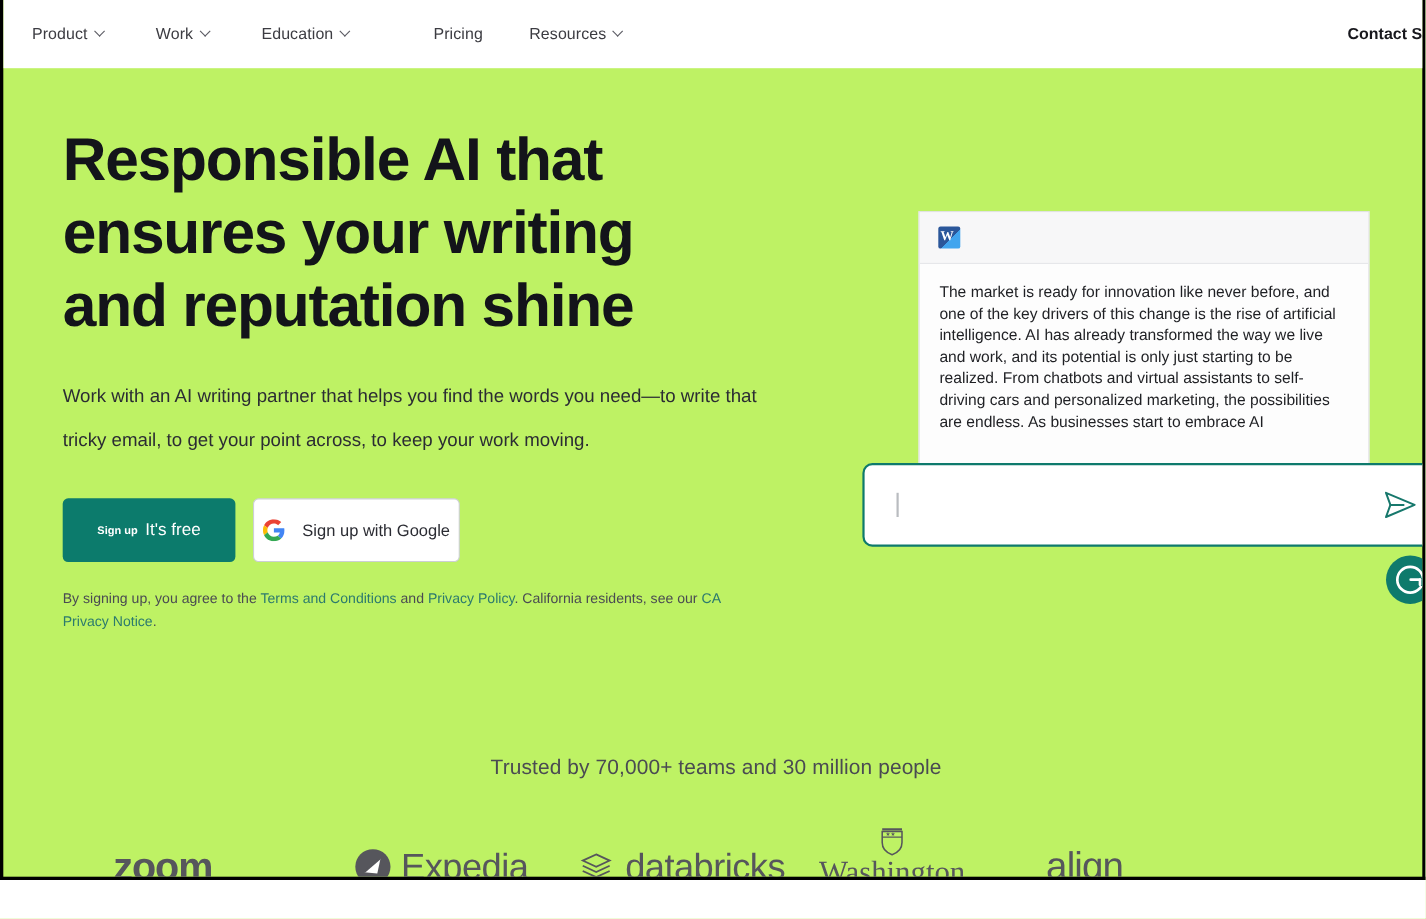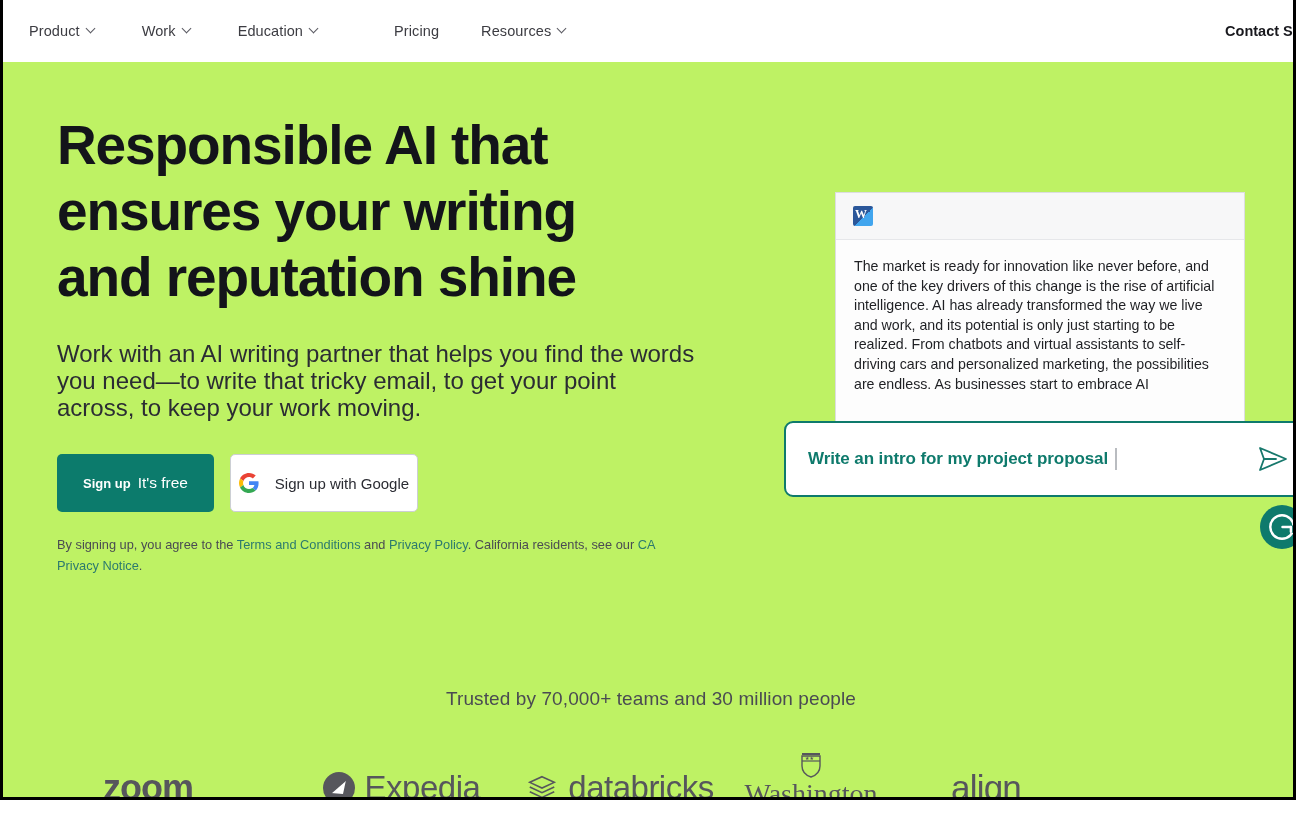--- a/index.html
+++ b/index.html
@@ -86,22 +86,22 @@
   #headline {
     font-size: 55px;
     line-height: 66px;
     font-weight: bold;
     letter-spacing: -1.1px;
     color: #13141a;
     width: 620px;
   }
   #subhead {
     margin-top: 30px;
-    font-size: 24px;
-    line-height: 27px;
+    font-size: 17px;
+    line-height: 40px;
     color: #2b2c33;
     width: 640px;
   }
 
   #cta-row {
     margin-top: 33px;
     display: flex;
     align-items: stretch;
     gap: 16px;
   }
@@ -112,21 +112,21 @@
     border-radius: 5px;
     display: flex;
     align-items: center;
     justify-content: center;
     gap: 7px;
     color: #ffffff;
     cursor: pointer;
     border: none;
     font-family: inherit;
   }
-  #signup-btn .strong { font-size: 13px; font-weight: bold; }
+  #signup-btn .strong { font-size: 10px; font-weight: bold; }
   #signup-btn .free { font-size: 15.5px; font-weight: normal; }
 
   #google-btn {
     width: 188px;
     height: 58px;
     background: #ffffff;
     border: 1px solid #cccfd4;
     border-radius: 5px;
     display: flex;
     align-items: center;
@@ -336,21 +336,20 @@
   </section>
 
   <div id="doc-card">
     <div id="doc-toolbar">
       <span id="word-icon"></span>
     </div>
     <div id="doc-body">The market is ready for innovation like never before, and one of the key drivers of this change is the rise of artificial intelligence. AI has already transformed the way we live and work, and its potential is only just starting to be realized. From chatbots and virtual assistants to self-driving cars and personalized marketing, the possibilities are endless. As businesses start to embrace AI</div>
   </div>
 
   <div id="prompt-bar">
-    <span id="prompt-text">Write an intro for my project proposal</span>
     <span id="prompt-caret"></span>
     <span id="send-icon">
       <svg width="30" height="26" viewBox="0 0 30 26">
         <path d="M2 2 L28 13 L2 24 L6 13 Z" fill="none" stroke="#17786c" stroke-width="1.8" stroke-linejoin="round"></path>
         <path d="M6 13 L18 13" stroke="#17786c" stroke-width="1.8" stroke-linecap="round"></path>
       </svg>
     </span>
   </div>
 
   <div id="g-badge">

